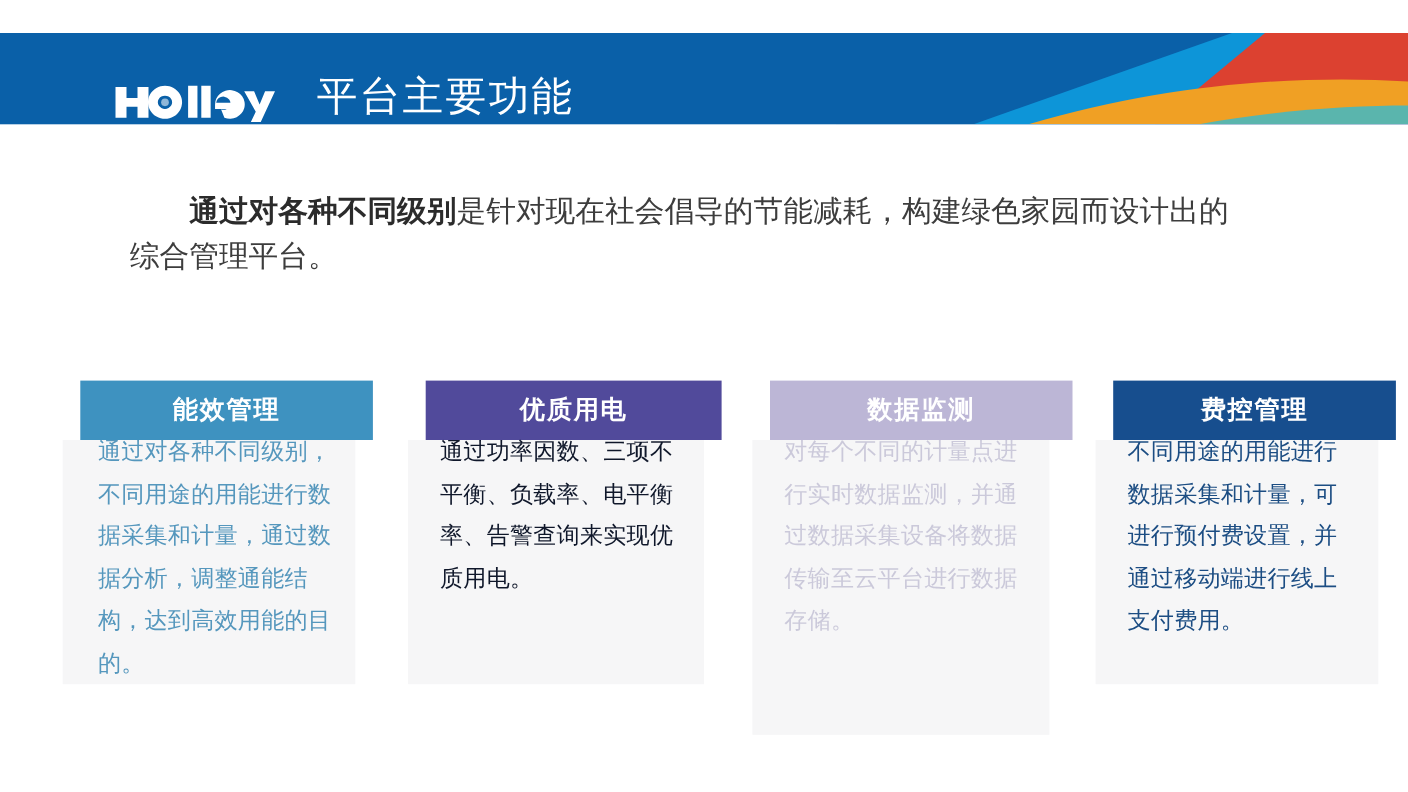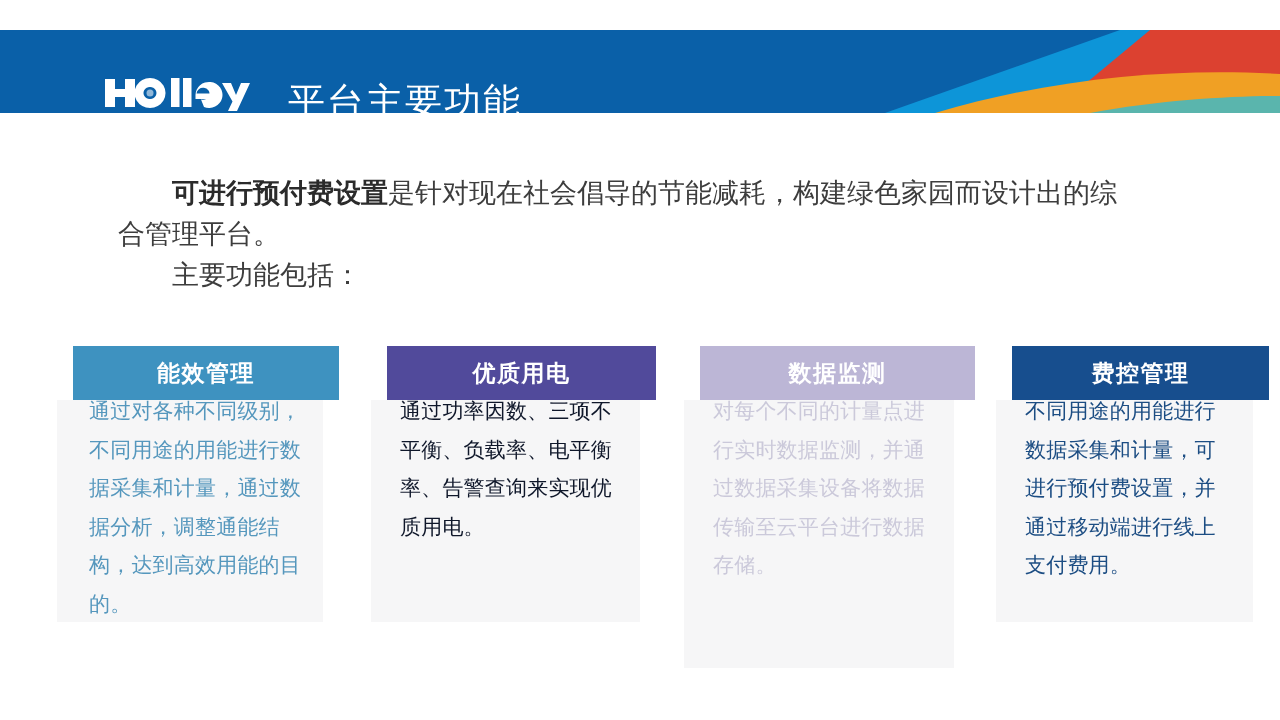--- a/index.html
+++ b/index.html
@@ -66,21 +66,21 @@
     height: 16px;
     display: flex;
     align-items: center;
     justify-content: space-between;
   }
 
   
   #slide-title {
     position: absolute;
     left: 288px;
-    top: 46px;
+    top: 32px;
     font-size: 37px;
     line-height: 52px;
     color: #ffffff;
     letter-spacing: 2px;
     white-space: nowrap;
     font-family: "DejaVu Sans", "Liberation Sans", sans-serif;
   }
 
   
   #intro-block {
@@ -214,22 +214,21 @@
       <div id="logo-subline">
         
         
       </div>
     </div>
 
     <div id="slide-title">平台主要功能</div>
   </div>
 
   <div id="intro-block">
-    <p class="intro-para"><span class="intro-strong">可进行预付费设置</span><span>是针对现在社会倡导的节能减耗，构建绿色家园而设计出的综合管理平台。</span></p>
-    <p class="intro-para">主要功能包括：</p>
+    <p class="intro-para"><span class="intro-strong">通过对各种不同级别</span><span>是针对现在社会倡导的节能减耗，构建绿色家园而设计出的综合管理平台。</span></p>
   </div>
 
   <div id="cards">
 
     <div class="card" id="card-1">
       <div class="card-header">
         <span class="card-title">能效管理</span>
       </div>
       <div class="card-body"></div>
       <div class="card-text">通过对各种不同级别，不同用途的用能进行数据采集和计量，通过数据分析，调整通能结构，达到高效用能的目的。</div>

